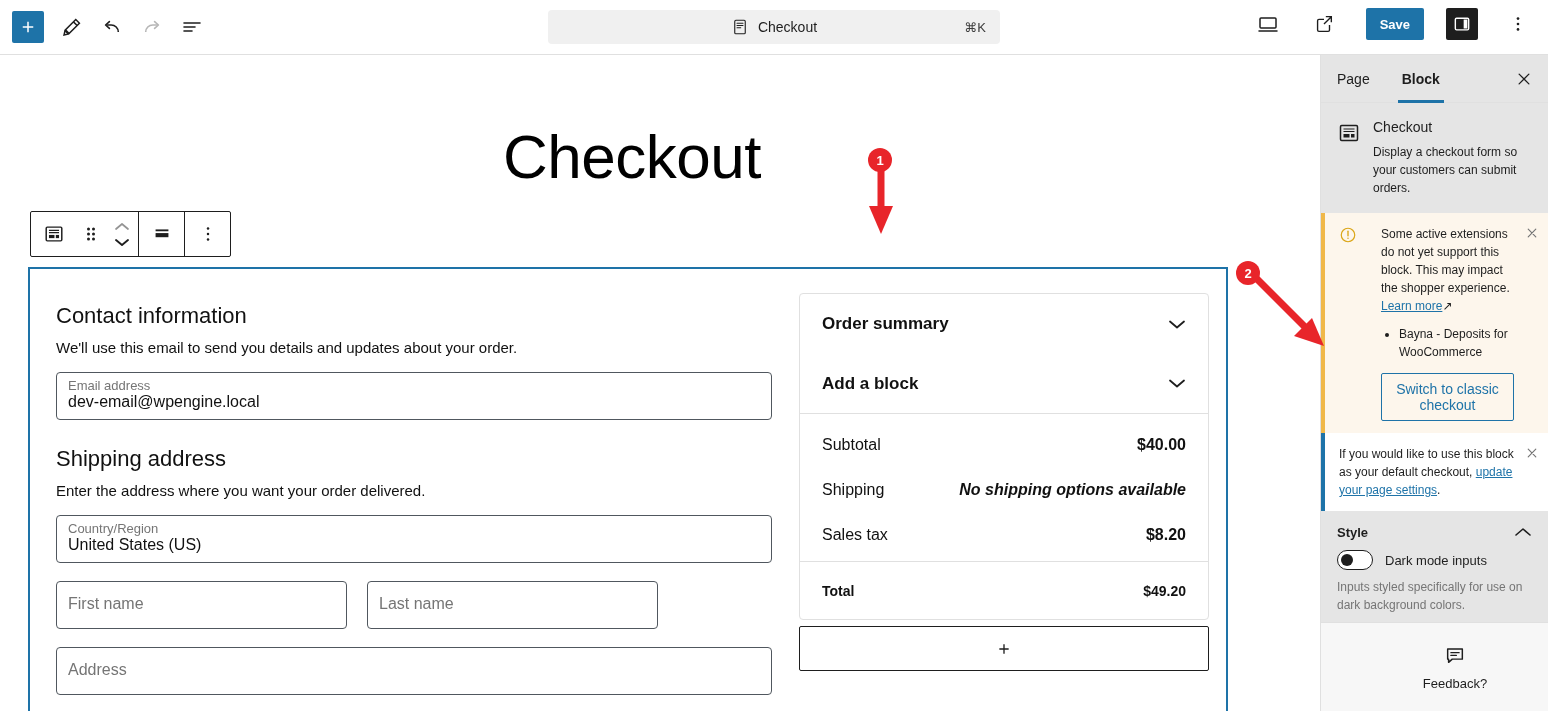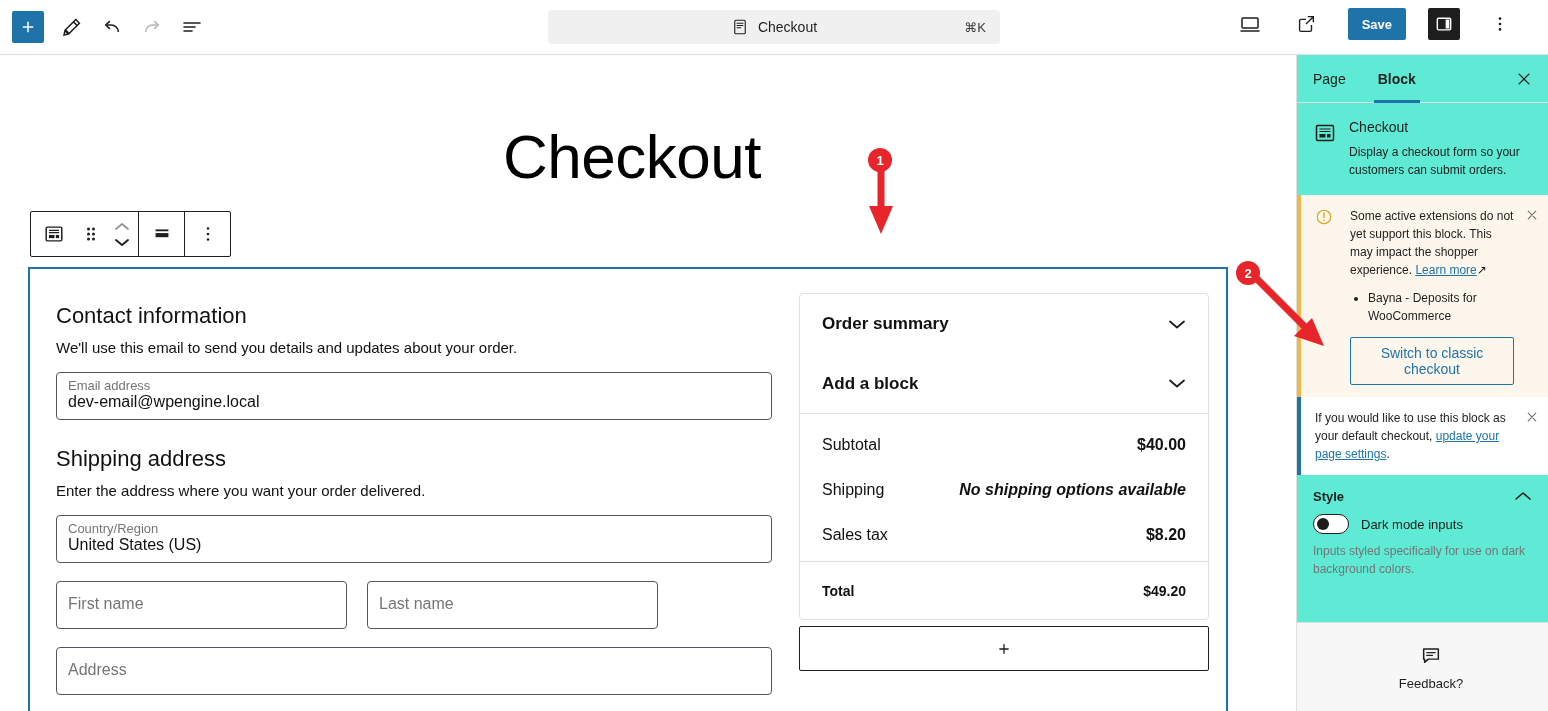--- a/index.html
+++ b/index.html
@@ -36,21 +36,21 @@
     background: #f0f0f0; border-radius: 4px;
     display: flex; align-items: center; justify-content: center;
     cursor: pointer; font-size: 14px; color: #1e1e1e;
   }
   .cmdbar .cb-icon { margin-right: 9px; display: flex; }
   .cmdbar .cb-kbd {
     position: absolute; right: 14px; font-size: 13px; color: #3c3c3c;
   }
 
   .tb-right {
-    position: absolute; right: 28px; top: 0; height: 48px;
+    position: absolute; right: 10px; top: 0; height: 48px;
     display: flex; align-items: center; gap: 16px;
   }
   .save-btn {
     background: #1e73a8; color: #fff; border: none; border-radius: 2px;
     height: 32px; padding: 0 14px; font-size: 13px; font-weight: 600;
     cursor: pointer; font-family: "Liberation Sans", sans-serif; margin: 0 6px;
   }
   .sidebar-toggle {
     width: 32px; height: 32px; background: #1e1e1e; border-radius: 2px;
     display: flex; align-items: center; justify-content: center; cursor: pointer;
@@ -137,22 +137,22 @@
     font-size: 14px; font-weight: 700; color: #111;
   }
   .appender {
     margin-top: 6px; height: 45px; border: 1px solid #1e1e1e; border-radius: 2px;
     display: flex; align-items: center; justify-content: center; cursor: pointer;
     background: #fff;
   }
 
   
   .sidebar {
-    position: absolute; top: 55px; right: 0; width: 252px; height: 656px;
-    background: #5eead4; border-left: 1px solid #e0e0e0; overflow: hidden;
+    position: absolute; top: 55px; right: 0; width: 228px; height: 656px;
+    background: #e5e5e5; border-left: 1px solid #e0e0e0; overflow: hidden;
   }
   .sb-tabs {
     height: 48px; display: flex; align-items: stretch; border-bottom: 1px solid #e0e0e0;
     position: relative;
   }
   .sb-tab {
     padding: 0 16px; display: flex; align-items: center; font-size: 14px;
     color: #1e1e1e; cursor: pointer; position: relative;
   }
   .sb-tab.active { font-weight: 600; }
@@ -175,21 +175,21 @@
   .notice {
     position: relative; padding: 12px 34px 12px 14px; font-size: 12px;
     line-height: 1.5; color: #1e1e1e;
   }
   .notice.warning { background: #fdf6ec; border-left: 4px solid #f0b849; }
   .notice.info { background: #fff; border-left: 4px solid #1e73a8; }
   .notice .n-dismiss {
     position: absolute; right: 4px; top: 8px; width: 24px; height: 24px;
     display: flex; align-items: center; justify-content: center; cursor: pointer;
   }
-  .notice .n-body { display: flex; gap: 17px; }
+  .notice .n-body { display: flex; gap: 24px; }
   .warn-icon { flex-shrink: 0; margin-top: 1px; }
   .notice a { color: #1e73a8; }
   .notice ul { margin: 10px 0 10px 18px; }
   .notice li { margin-bottom: 2px; }
   .classic-btn {
     display: inline-block; border: 1px solid #1e73a8; border-radius: 2px;
     color: #1e73a8; background: transparent; font-size: 14px;
     padding: 7px 12px; cursor: pointer; font-family: "Liberation Sans", sans-serif;
     margin-top: 2px;
   }

